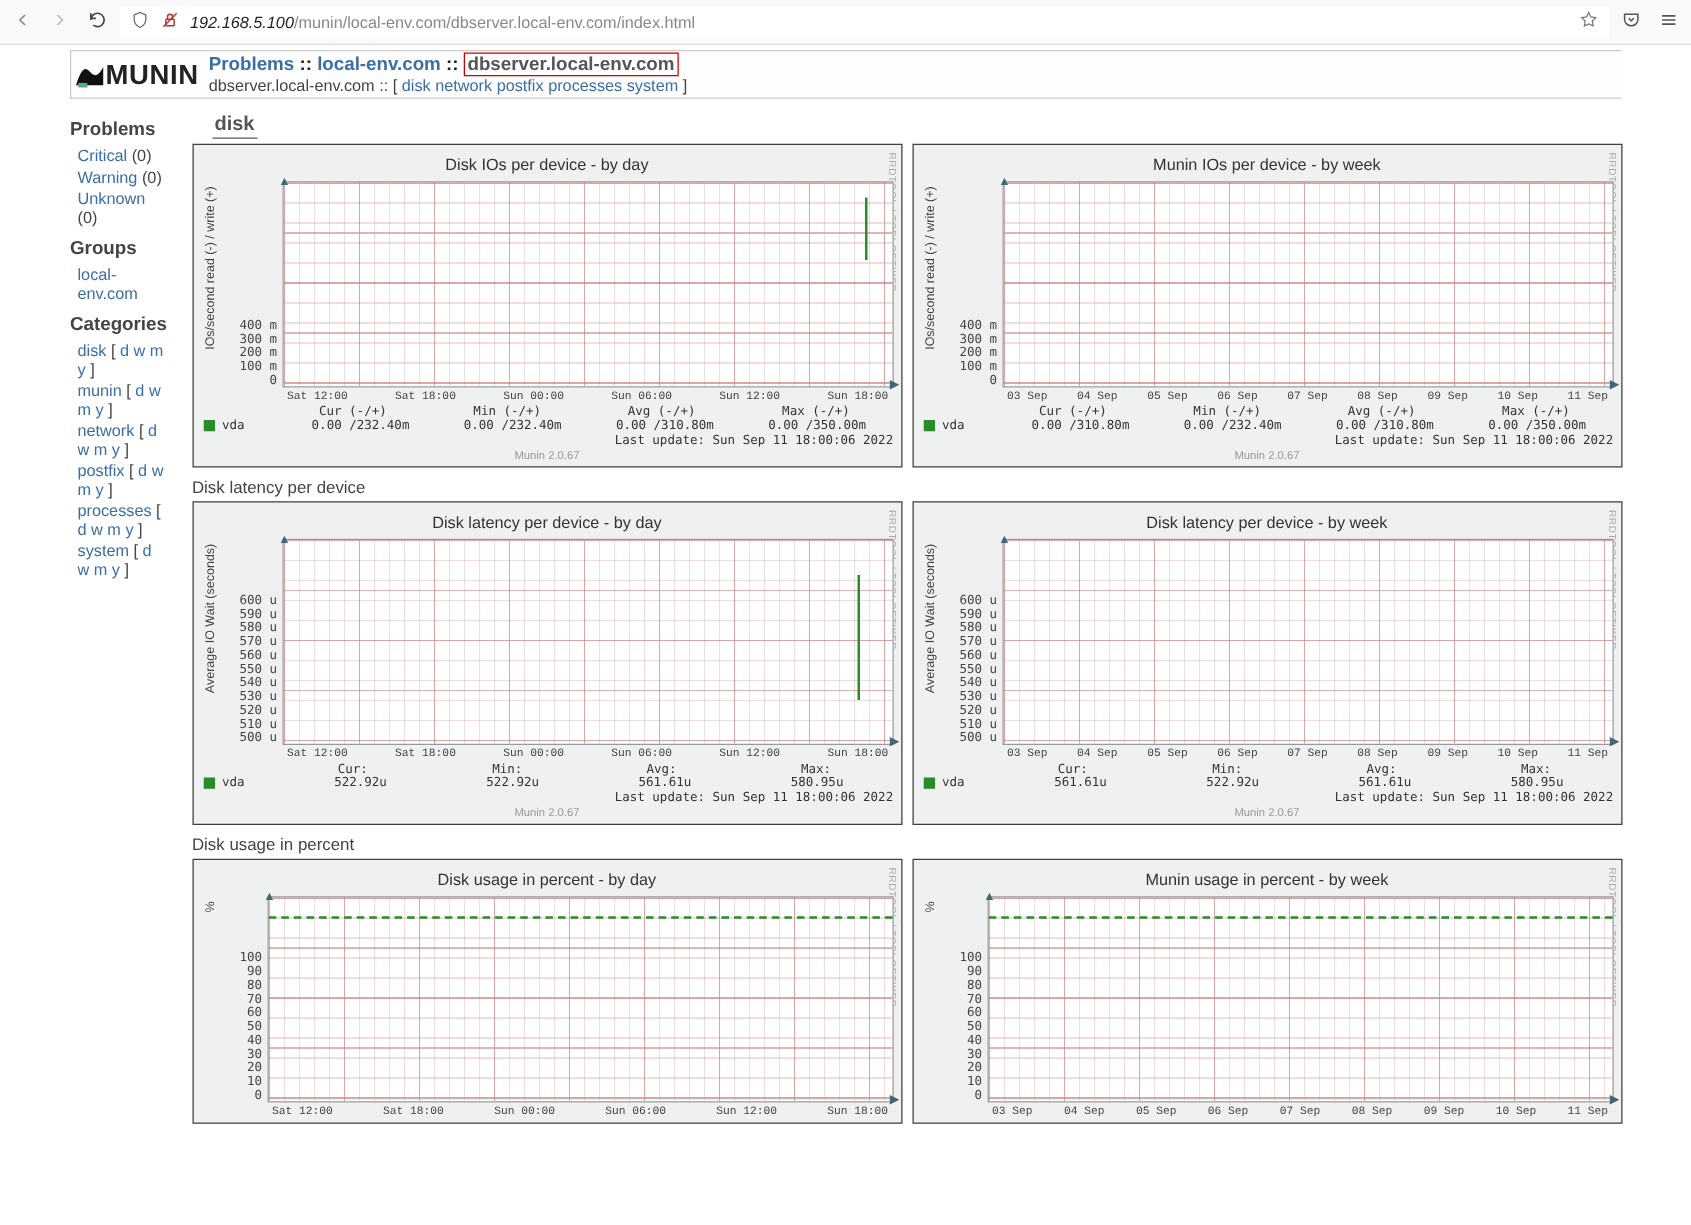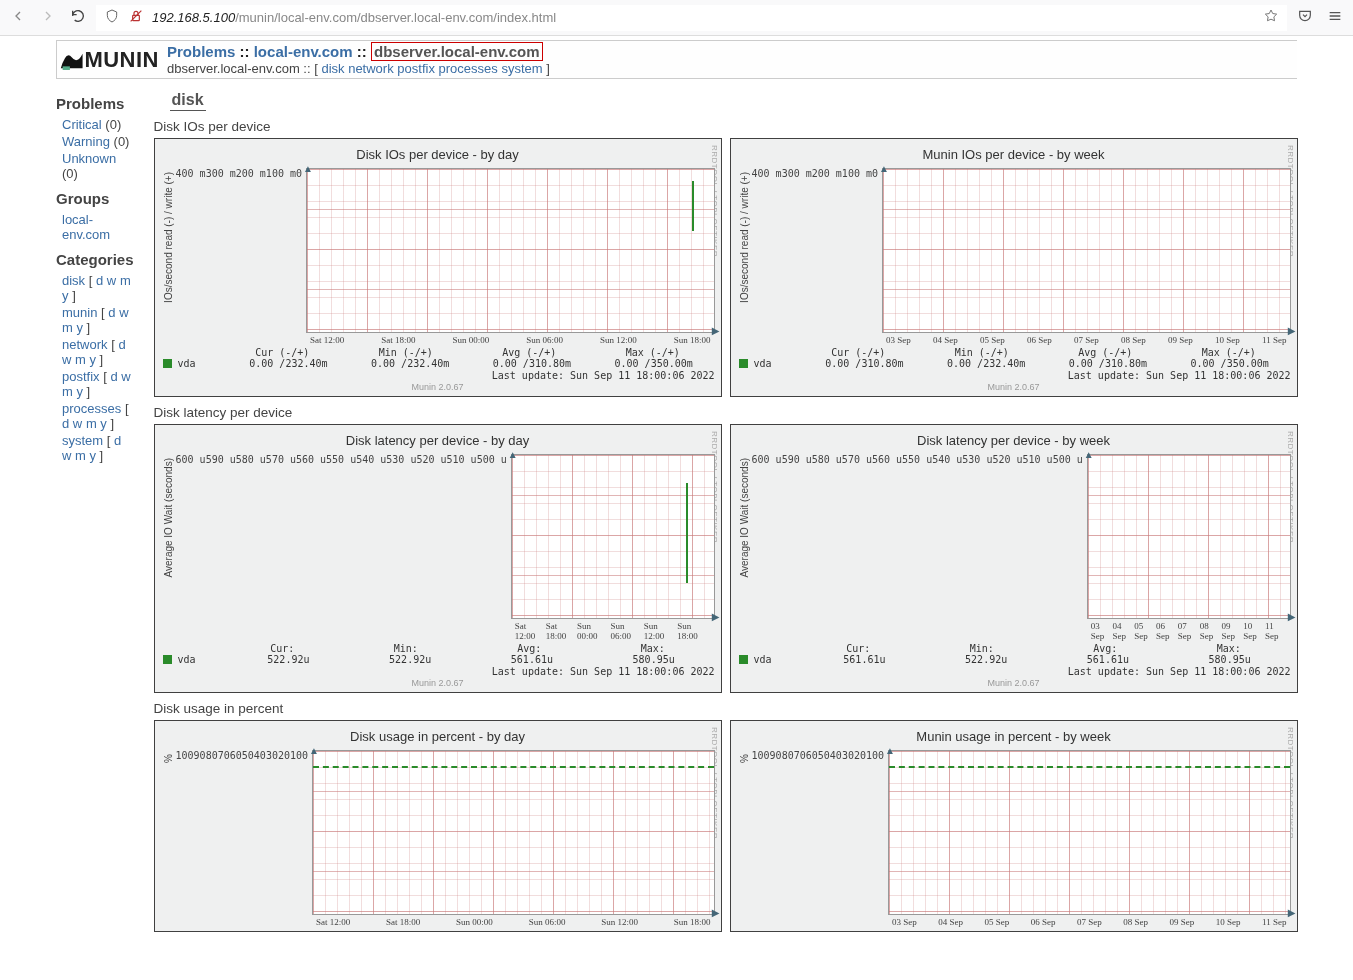--- a/index.html
+++ b/index.html
@@ -92,21 +92,21 @@
   .vert-credit {
     position: absolute; right: 2px; top: 6px;
     writing-mode: vertical-rl; font-size: 8px; color: #aaa;
     letter-spacing: 0.5px;
   }
   .plot-wrap { display: flex; align-items: flex-start; }
   .y-label {
     writing-mode: vertical-rl; transform: rotate(180deg);
     font-size: 10px; color: #444; padding: 4px 2px;
   }
-  .y-ticks { display: flex; flex-direction: row; justify-content: flex-end; font-size: 10px; color: #444; text-align: right; padding-right: 4px; font-family: monospace; }
+  .y-ticks { display: flex; flex-direction: column; justify-content: flex-end; font-size: 10px; color: #444; text-align: right; padding-right: 4px; font-family: monospace; margin-left: 16px; }
   .plot {
     flex: 1; background: #fff; border: 1px solid #999;
     position: relative; height: 165px;
   }
   .plot::before { content:""; position:absolute; inset:0;
     background-image:
       repeating-linear-gradient(to right, rgba(200,120,120,0.25) 0 1px, transparent 1px 12px),
       repeating-linear-gradient(to bottom, rgba(200,120,120,0.25) 0 1px, transparent 1px 16px),
       repeating-linear-gradient(to right, rgba(200,120,120,0.55) 0 1px, transparent 1px 60px),
       repeating-linear-gradient(to bottom, rgba(200,120,120,0.55) 0 1px, transparent 1px 40px);
@@ -115,21 +115,21 @@
   .plot .arrow-right { position:absolute; right:-6px; bottom:-4px; font-size:10px; color:#467; }
   .plot .spike {
     position:absolute; right: 20px; top: 12px; width: 2px; height: 50px;
     background: #2a8b2a;
   }
   .plot .spike.latency { top: 28px; height: 100px; right: 26px; }
   .plot .dash-line {
     position:absolute; left:0; right:0; top: 15px;
     border-top: 2px dashed #2a8b2a;
   }
-  .x-ticks { display:flex; justify-content: space-between; font-size: 9px; color:#444; padding: 2px 4px 0 4px; font-family: Liberation Serif, serif; }
+  .x-ticks { display:flex; justify-content: space-between; font-size: 9px; color:#444; padding: 2px 4px 0 4px; font-family: Liberation Mono, monospace; }
   .stats-head { display:flex; font-size: 10px; font-family: monospace; color:#333; padding: 2px 0 0 0; }
   .stats-head div { flex:1; text-align:center; }
   .legend-row { display:flex; font-size: 10px; font-family: monospace; color:#333; align-items:center; }
   .legend-row .sw { width:9px; height:9px; background:#2a8b2a; margin: 0 6px 0 2px; }
   .legend-row .lbl { width: 50px; }
   .legend-row .val { flex:1; text-align:center; }
   .update-line { font-size: 10px; font-family: monospace; color:#333; text-align:right; padding-top:1px; }
   .munin-ver { font-size: 9px; color:#999; text-align:center; margin-top:1px; }
 </style>
 </head>
@@ -240,21 +240,20 @@
         <li class="cat-line"><a href="#">network</a> <span class="br">[</span> <a href="#">d</a> <a href="#">w</a> <a href="#">m</a> <a href="#">y</a> <span class="br">]</span></li>
         <li class="cat-line"><a href="#">postfix</a> <span class="br">[</span> <a href="#">d</a> <a href="#">w</a> <a href="#">m</a> <a href="#">y</a> <span class="br">]</span></li>
         <li class="cat-line"><a href="#">processes</a> <span class="br">[</span> <a href="#">d</a> <a href="#">w</a> <a href="#">m</a> <a href="#">y</a> <span class="br">]</span></li>
         <li class="cat-line"><a href="#">system</a> <span class="br">[</span> <a href="#">d</a> <a href="#">w</a> <a href="#">m</a> <a href="#">y</a> <span class="br">]</span></li>
       </ul>
   </div>
 
   <div class="main">
     <div><span class="section-title">disk</span></div>
     <div id="chart-groups">
-        <div class="group-label">Disk IOs per device</div>
         <div class="chart-row">
           <div class="chart-card">
     <div class="vert-credit">RRDTOOL / TOBI OETIKER</div>
     <div class="chart-title">Disk IOs per device - by day</div>
     <div class="plot-wrap">
       <div class="y-label">IOs/second read (-) / write (+)</div>
       <div class="y-ticks" style="height:165px">
                 <div>400 m</div>
                 <div>300 m</div>
                 <div>200 m</div>

